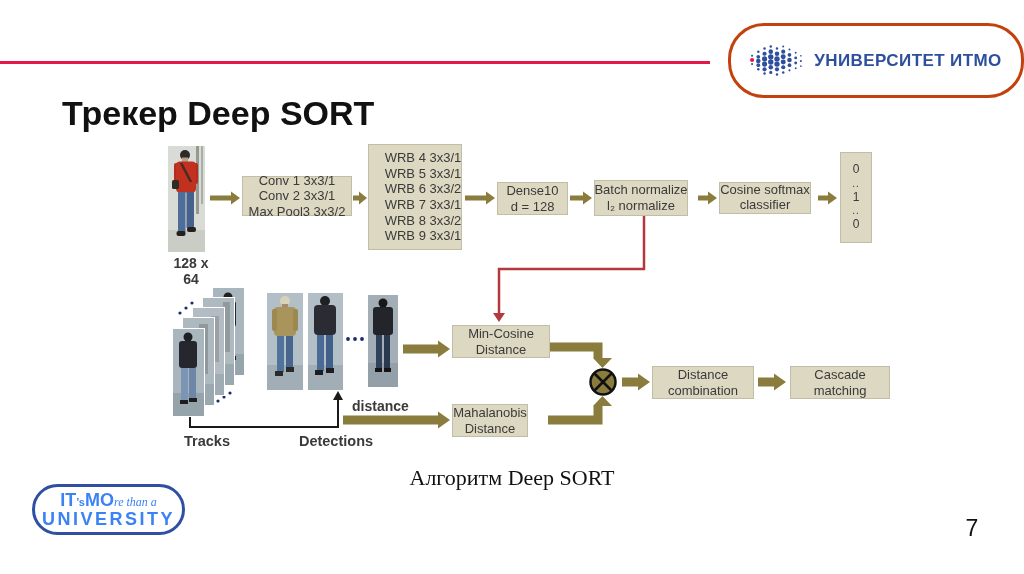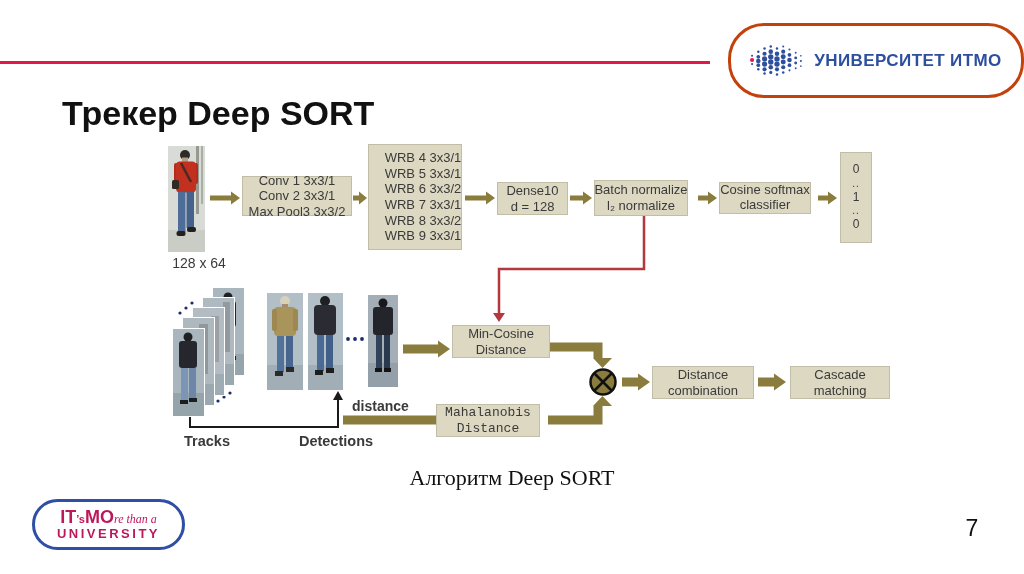--- a/index.html
+++ b/index.html
@@ -30,28 +30,28 @@
   .lbl{position:absolute;color:#3a3a3a;font-size:14px;}
   .lbl-center{text-align:center;}
 
   .caption{
     position:absolute;left:0;top:465px;width:1024px;text-align:center;
     font-family:"Liberation Serif",serif;font-size:22px;color:#111;
   }
   .page-num{position:absolute;left:952px;top:515px;width:40px;text-align:center;font-size:23px;color:#111;}
 
   .footer-pill{
-    position:absolute;left:32px;top:499px;width:153px;height:51px;box-sizing:border-box;
-    border:3px solid #2e4fa3;border-radius:27px;color:#be185d;
+    position:absolute;left:32px;top:484px;width:153px;height:51px;box-sizing:border-box;
+    border:3px solid #2e4fa3;border-radius:27px;color:#3b82f6;
     display:flex;flex-direction:column;align-items:center;justify-content:center;line-height:1.05;
   }
   .fp-l1{font-weight:700;font-size:18px;}
   .fp-small{font-size:11px;font-weight:700;}
   .fp-script{font-family:"Liberation Serif",serif;font-style:italic;font-size:12px;font-weight:400;}
-  .fp-l2{font-weight:700;font-size:13px;letter-spacing:2.5px;}
+  .fp-l2{font-weight:700;font-size:18px;letter-spacing:2.5px;}
 
   .track-layer{position:absolute;width:33px;height:89px;border:1px solid #fff;box-sizing:border-box;}
 </style>
 </head>
 <body>
 
 <div class="slide">
 
   <div class="top-line"></div>
 
@@ -165,21 +165,21 @@
       <rect x="25" y="17" width="5" height="21" rx="2" fill="#b32c1d"></rect>
       <rect x="8" y="15.5" width="20" height="31" rx="4" fill="#c23120"></rect>
       <line x1="13" y1="17" x2="23" y2="36" stroke="#4a2a22" stroke-width="2.5"></line>
       <rect x="4" y="34" width="7" height="9" rx="1.5" fill="#2e2a26"></rect>
       <rect x="10" y="46" width="7.5" height="40" fill="#4e6d99"></rect>
       <rect x="18.5" y="46" width="7.5" height="36" fill="#45618c"></rect>
       <rect x="8.5" y="85" width="9" height="5" rx="2" fill="#23211e"></rect>
       <rect x="19" y="81" width="9" height="5" rx="2" fill="#23211e"></rect>
     </svg>
   </div>
-  <div class="lbl lbl-center" style="left:172px;top:255px;width:54px;font-weight:400;">128 x 64</div>
+  <div class="lbl lbl-center" style="left:164px;top:255px;width:54px;font-weight:700;">128 x 64</div>
 
   <div class="dbox" style="left:242px;top:176px;width:110px;height:40px;">
     <div>Conv 1 3x3/1</div>
     <div>Conv 2 3x3/1</div>
     <div>Max Pool3 3x3/2</div>
   </div>
 
   <div class="dbox" style="left:368px;top:144px;width:94px;height:106px;padding-left:16px;">
     <div>WRB 4 3x3/1</div>
     <div>WRB 5 3x3/1</div>
@@ -297,21 +297,21 @@
       <rect x="16" y="40" width="6" height="34" fill="#2a3950"></rect>
       <rect x="7" y="73" width="7" height="4" fill="#141417"></rect>
       <rect x="16" y="73" width="7" height="4" fill="#141417"></rect>
     </svg>
   </div>
 
   <div class="dbox" style="left:452px;top:325px;width:98px;height:33px;">
     <div>Min-Cosine</div>
     <div>Distance</div>
   </div>
-  <div class="dbox" style="left:436px;top:404px;width:104px;height:33px;font-family:Liberation Mono, monospace;">
+  <div class="dbox" style="left:452px;top:404px;width:76px;height:33px;">
     <div>Mahalanobis</div>
     <div>Distance</div>
   </div>
   <div class="dbox" style="left:652px;top:366px;width:102px;height:33px;">
     <div>Distance</div>
     <div>combination</div>
   </div>
   <div class="dbox" style="left:790px;top:366px;width:100px;height:33px;">
     <div>Cascade</div>
     <div>matching</div>

